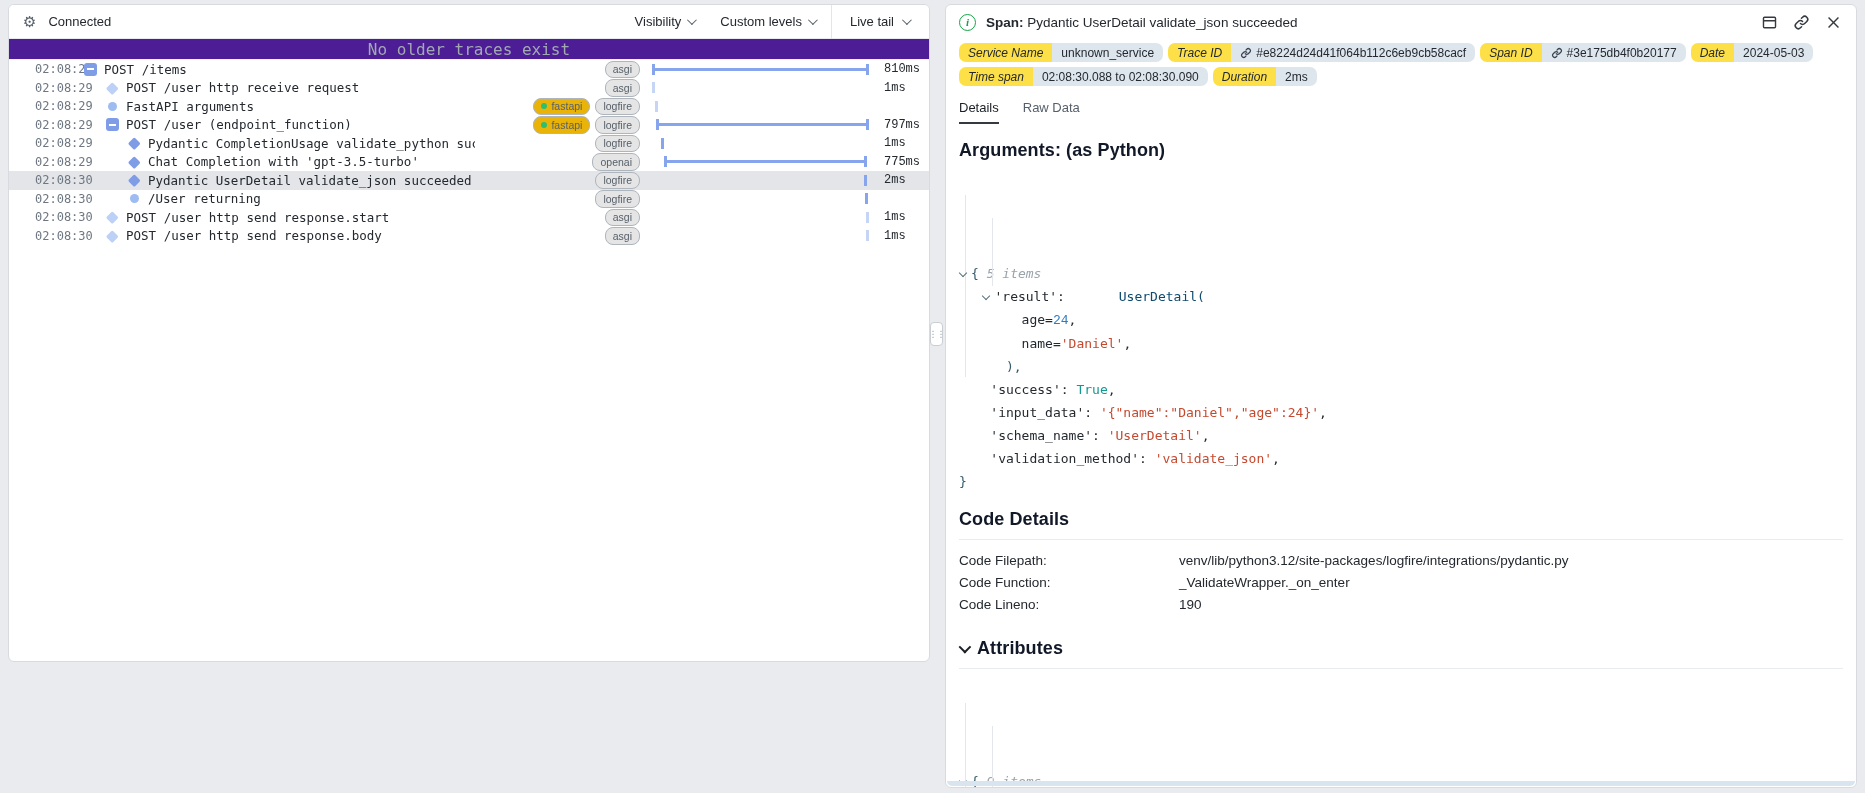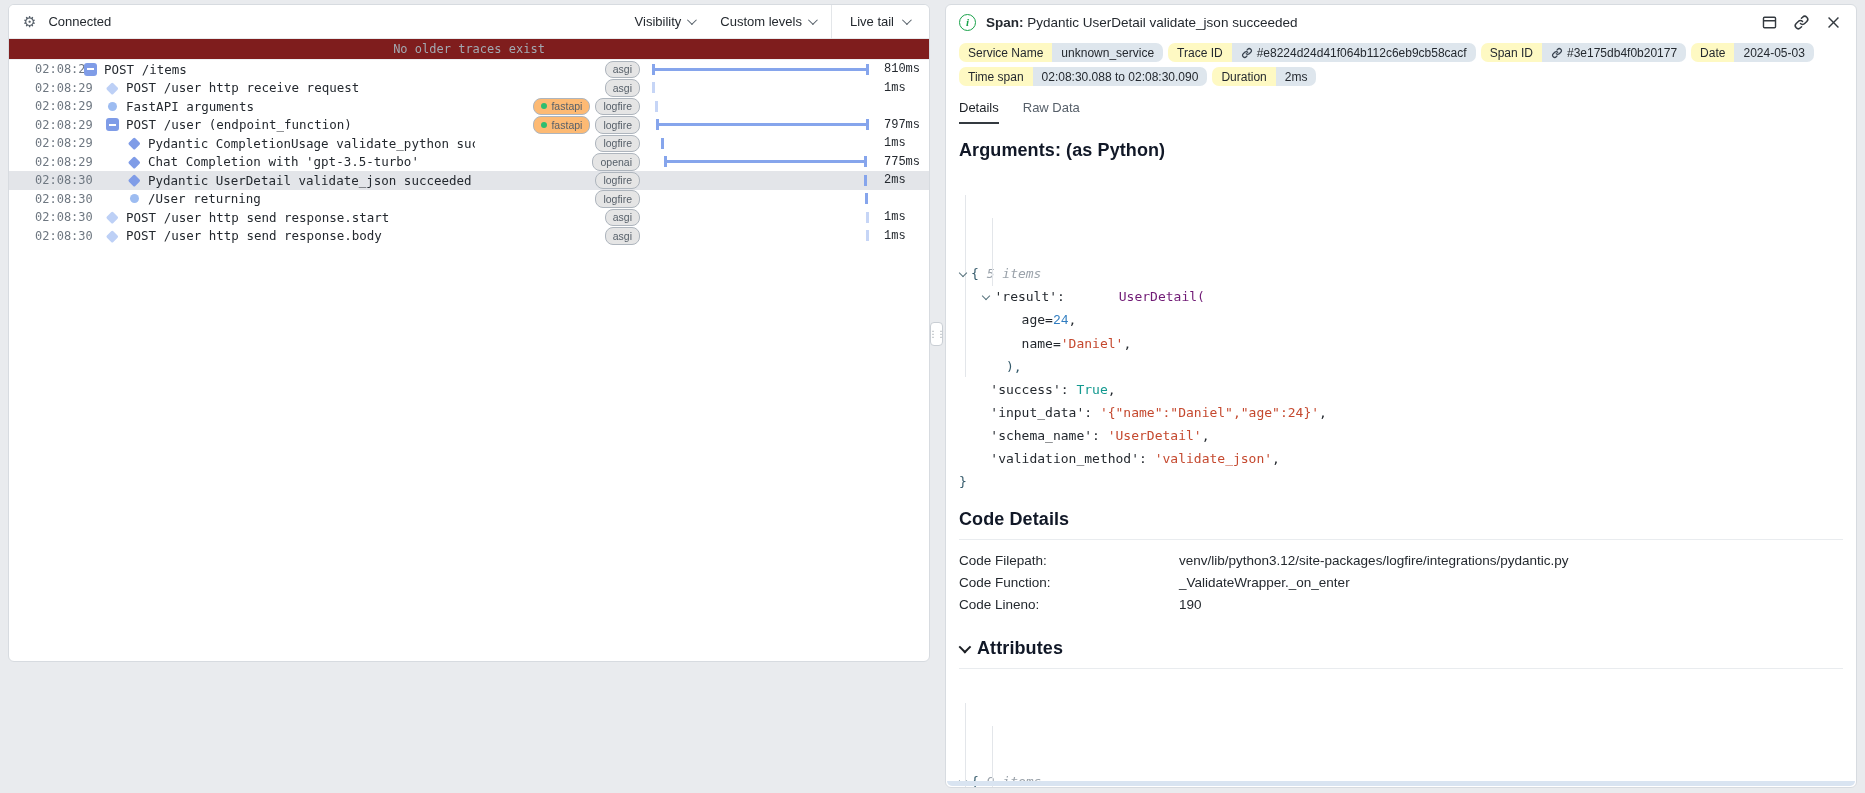--- a/index.html
+++ b/index.html
@@ -10,37 +10,37 @@
 
   
   .lp-header { height:34px; display:flex; align-items:center; border-bottom:1px solid #e8eaed; background:#fff; }
   .gear { font-size:15px; color:#57606a; margin-left:14px; cursor:pointer; font-family:"DejaVu Sans", sans-serif; }
   .connected { font-size:13px; color:#24292f; margin-left:12px; }
   .lp-header .spacer { flex:1; }
   .hdr-dd { display:flex; align-items:center; gap:6px; font-size:13px; color:#24292f; cursor:pointer; margin-right:26px; }
   .chev { width:7px; height:7px; border-right:1.5px solid #57606a; border-bottom:1.5px solid #57606a; transform:rotate(45deg) translateY(-2px); display:inline-block; }
   .live-cell { height:34px; display:flex; align-items:center; justify-content:center; gap:8px; border-left:1px solid #e3e6e9; padding:0 20px 0 18px; font-size:13px; color:#24292f; cursor:pointer; }
 
-  .no-older { height:21px; background:#7f1d1d; border-bottom:1px solid #eef0f2; display:flex; align-items:center; justify-content:center; font-family:"DejaVu Sans Mono", monospace; font-size:12px; color:#a2a9b1; }
+  .no-older { height:21px; background:#4c1d95; border-bottom:1px solid #eef0f2; display:flex; align-items:center; justify-content:center; font-family:"DejaVu Sans Mono", monospace; font-size:16px; color:#a2a9b1; }
 
   
   .trow { height:18.5px; display:flex; align-items:center; cursor:pointer; }
   .trow.selected { background:#e3e5e9; }
   .t-time { width:68px; padding-left:26px; font-family:"DejaVu Sans Mono", monospace; font-size:12px; color:#6e7781; flex-shrink:0; }
   .t-tree { flex:1; display:flex; align-items:center; overflow:hidden; }
   .t-icon { flex-shrink:0; display:inline-flex; align-items:center; justify-content:center; width:14px; height:14px; margin-right:7px; }
   .icon-minus-square { width:13px; height:13px; border-radius:3px; background:#7f9ce7; position:relative; }
   .icon-minus-square::after { content:""; position:absolute; left:3px; right:3px; top:5.6px; height:1.8px; background:#fff; }
   .icon-diamond { width:8.5px; height:8.5px; transform:rotate(45deg); border-radius:1.5px; }
   .icon-diamond.dark { background:#7f9ce7; } .icon-diamond.light { background:#bdd0f6; }
   .icon-circle { width:9px; height:9px; border-radius:50%; background:#9dbcf1; }
   .t-label { font-family:"DejaVu Sans Mono", monospace; font-size:12.5px; color:#24292f; white-space:nowrap; }
   .t-badges { width:172px; flex-shrink:0; display:flex; justify-content:flex-end; align-items:center; gap:5px; padding-right:7px; }
   .badge { border:1px solid #aeb5bd; background:#e5e5e5; color:#57606a; font-size:10.5px; line-height:1; padding:2.5px 7px; border-radius:8px; display:inline-flex; align-items:center; gap:4px; white-space:nowrap; }
-  .badge.dot { background:#fdba74; }
+  .badge.dot { background:#eab308; }
   .badge .gdot { width:6px; height:6px; border-radius:50%; background:#2ebe70; display:inline-block; }
   .t-bars { width:228px; flex-shrink:0; position:relative; height:100%; }
   .bar { position:absolute; top:50%; margin-top:-1.5px; height:3px; }
   .bar.dark { background:#86a5ec; } .bar.light { background:#c6d5f6; }
   .bar.span::before,.bar.span::after { content:""; position:absolute; width:3px; height:11px; top:-4px; background:inherit; }
   .bar.span::before { left:0; } .bar.span::after { right:0; }
   .bar.tick { width:3px; height:11px; margin-top:-5.5px; }
   .t-dur { width:54px; flex-shrink:0; padding-left:9px; font-family:Liberation Mono, monospace; font-size:12px; color:#24292f; }
 
   
@@ -48,39 +48,39 @@
   .info-ic { width:17px; height:17px; border:1.8px solid #19a24a; border-radius:50%; color:#19a24a; font-size:11px; font-weight:bold; display:flex; align-items:center; justify-content:center; font-family:"Liberation Serif", serif; font-style:italic; flex-shrink:0; }
   .rp-title { margin-left:10px; font-size:13.5px; color:#24292f; white-space:nowrap; overflow:hidden; }
   .rp-title b { font-weight:bold; }
   .rp-header .spacer { flex:1; }
   .hicon { width:17px; height:17px; color:#343a40; margin-left:15px; cursor:pointer; }
   .hicon svg { width:100%; height:100%; }
 
   .rp-body { padding:0 13px; }
   .chips { display:flex; flex-wrap:wrap; gap:5px 5px; margin-top:4px; }
   .chip { display:inline-flex; border-radius:7px; overflow:hidden; font-size:12px; color:#24292f; cursor:pointer; }
-  .chip .cl { background:#fef9c3; padding:2.5px 9px; }
+  .chip .cl { background:#fde047; font-style:italic; padding:2.5px 9px; }
   .chip .cv { background:#dee6ed; padding:2.5px 9px; display:inline-flex; align-items:center; gap:4px; }
   .chip .cv svg { width:12px; height:12px; color:#3a4450; }
 
   .tabs { display:flex; gap:24px; margin-top:14px; }
   .tab { font-size:13px; color:#57606a; padding-bottom:7px; cursor:pointer; border-bottom:2px solid transparent; }
   .tab.active { color:#1b1f24; border-bottom-color:#343a40; }
 
   .sec-h { font-size:18px; font-weight:bold; color:#111827; margin-top:16px; letter-spacing:.1px; }
   .attr-h { display:flex; align-items:center; gap:9px; margin-top:22px; cursor:pointer; }
   .attr-h .bigchev { width:9px; height:9px; border-right:2.2px solid #1b1f24; border-bottom:2.2px solid #1b1f24; transform:rotate(45deg) translateY(-2px); }
   .divider { height:1px; background:#e9ecef; margin-top:9px; }
 
   .codeblock { position:relative; margin-top:9px; font-family:"DejaVu Sans Mono", monospace; font-size:13px; line-height:23px; color:#24292f; white-space:pre; }
   .guide { position:absolute; width:1px; background:#e3e6ea; }
   .tok-pl,.tok-k { color:#24292f; }
   .tok-it { color:#9ba3ab; font-style:italic; }
   .tok-br { color:#33596a; }
-  .tok-cls { color:#701a75;padding-left:46px; }
+  .tok-cls { color:#0c4a6e;padding-left:46px; }
   .tok-num { color:#2f7cc0;font-family:Liberation Mono, monospace; }
   .tok-str { color:#c5492f; }
   .tok-bool { color:#12998f; }
   .cchev { display:inline-block; width:6px; height:6px; border-right:1.5px solid #57727c; border-bottom:1.5px solid #57727c; transform:rotate(45deg); margin:0 5px 2px 1px; cursor:pointer; }
 
   .kv { display:flex; line-height:22px; font-size:13.5px; color:#24292f; }
   .kv .k { width:220px; flex-shrink:0; }
   .kv-wrap { margin-top:10px; }
 
   .bottom-strip { position:absolute; left:1px; right:1px; bottom:1px; height:5px; background:#d9e4f1; border-radius:0 0 5px 5px; }

